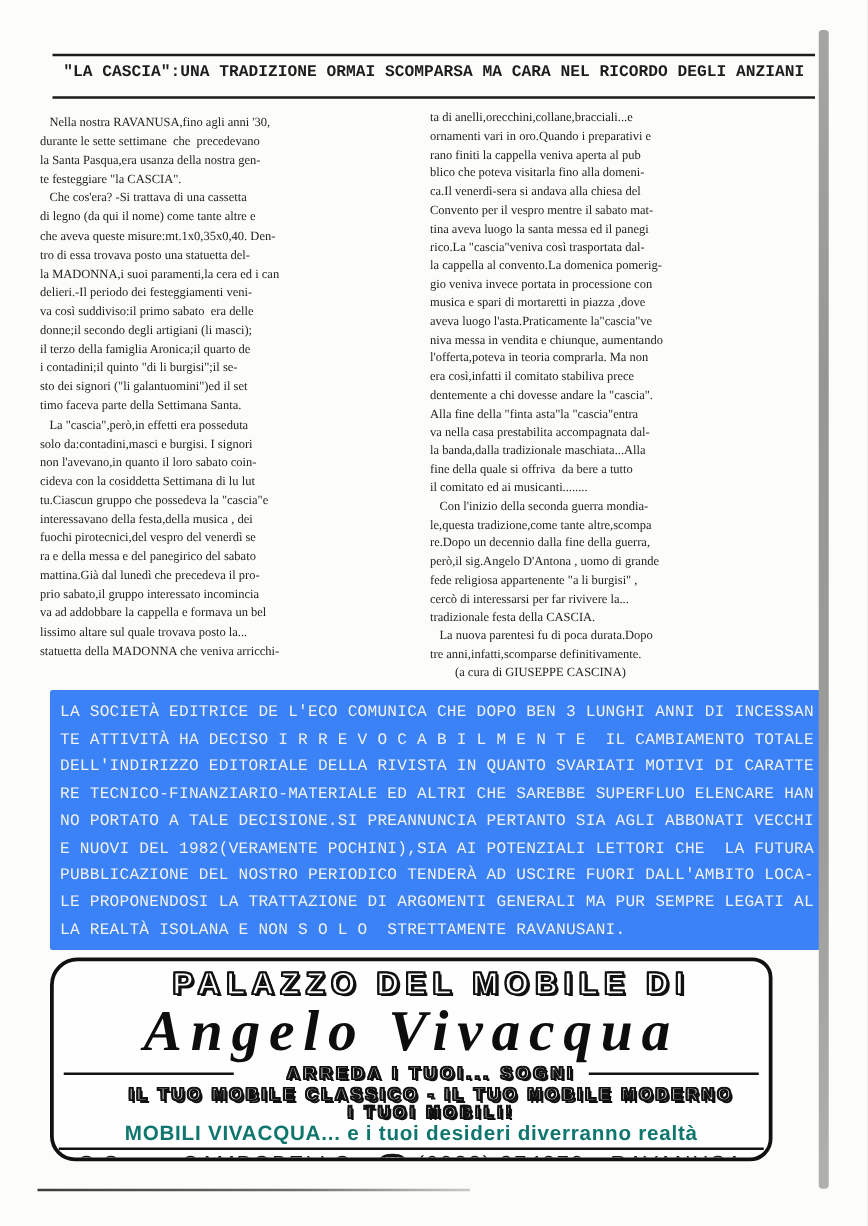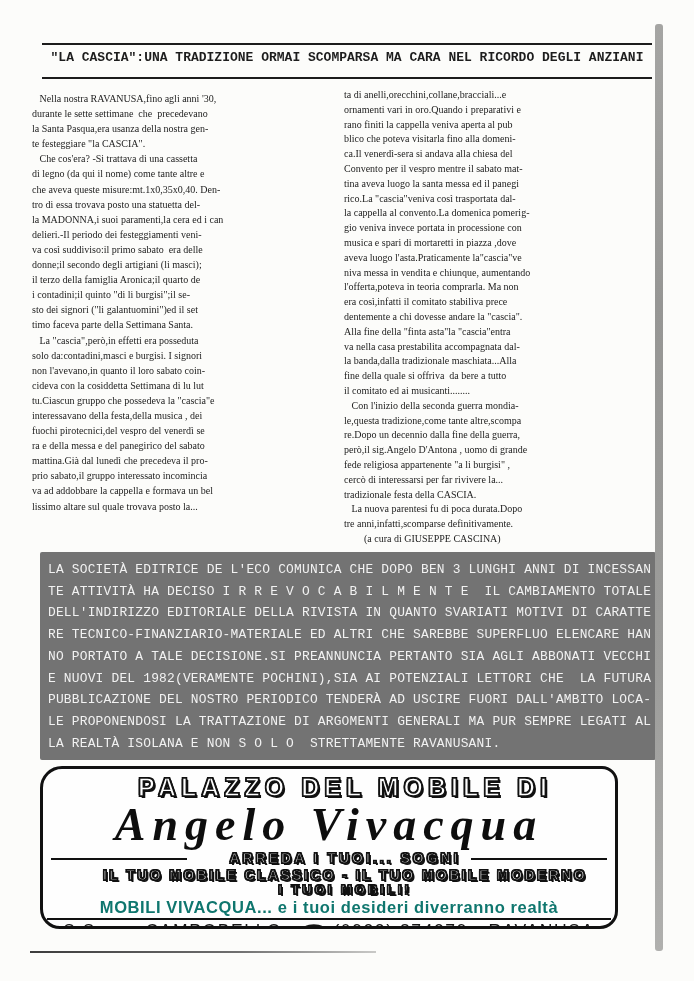--- a/index.html
+++ b/index.html
@@ -24,21 +24,21 @@
     font-family:Liberation Serif, serif; font-size:10px;
     color:#222;
   }
   .col .line { white-space:pre; }
   .col-left  { width:312px; line-height:15.1px; padding-top:3px; }
   .col-right { width:312px; line-height:14.8px; }
 
   
   .notice {
     position:absolute; left:40px; top:552px; width:616px; height:208px;
-    background:#737373; box-sizing:border-box; padding:7px 6px 0 8px;
+    background:#3b82f6; box-sizing:border-box; padding:7px 6px 0 8px;
     border-radius:2px;
   }
   .notice .line {
     font-family:"Liberation Mono",monospace; font-size:12.9px; line-height:21.7px;
     color:#f2f2f2; white-space:pre; letter-spacing:0.2px;
   }
 
   
   .ad {
     position:absolute; left:40px; top:766px; width:578px; height:163px;
@@ -116,20 +116,21 @@
         <div class="line">non l'avevano,in quanto il loro sabato coin-</div>
         <div class="line">cideva con la cosiddetta Settimana di lu lut</div>
         <div class="line">tu.Ciascun gruppo che possedeva la "cascia"e</div>
         <div class="line">interessavano della festa,della musica , dei</div>
         <div class="line">fuochi pirotecnici,del vespro del venerdì se</div>
         <div class="line">ra e della messa e del panegirico del sabato</div>
         <div class="line">mattina.Già dal lunedì che precedeva il pro-</div>
         <div class="line">prio sabato,il gruppo interessato incomincia</div>
         <div class="line">va ad addobbare la cappella e formava un bel</div>
         <div class="line">lissimo altare sul quale trovava posto la...</div>
+        <div class="line">statuetta della MADONNA che veniva arricchi-</div>
       </div>
     <div class="col col-right">
         <div class="line">ta di anelli,orecchini,collane,bracciali...e</div>
         <div class="line">ornamenti vari in oro.Quando i preparativi e</div>
         <div class="line">rano finiti la cappella veniva aperta al pub</div>
         <div class="line">blico che poteva visitarla fino alla domeni-</div>
         <div class="line">ca.Il venerdì-sera si andava alla chiesa del</div>
         <div class="line">Convento per il vespro mentre il sabato mat-</div>
         <div class="line">tina aveva luogo la santa messa ed il panegi</div>
         <div class="line">rico.La "cascia"veniva così trasportata dal-</div>

